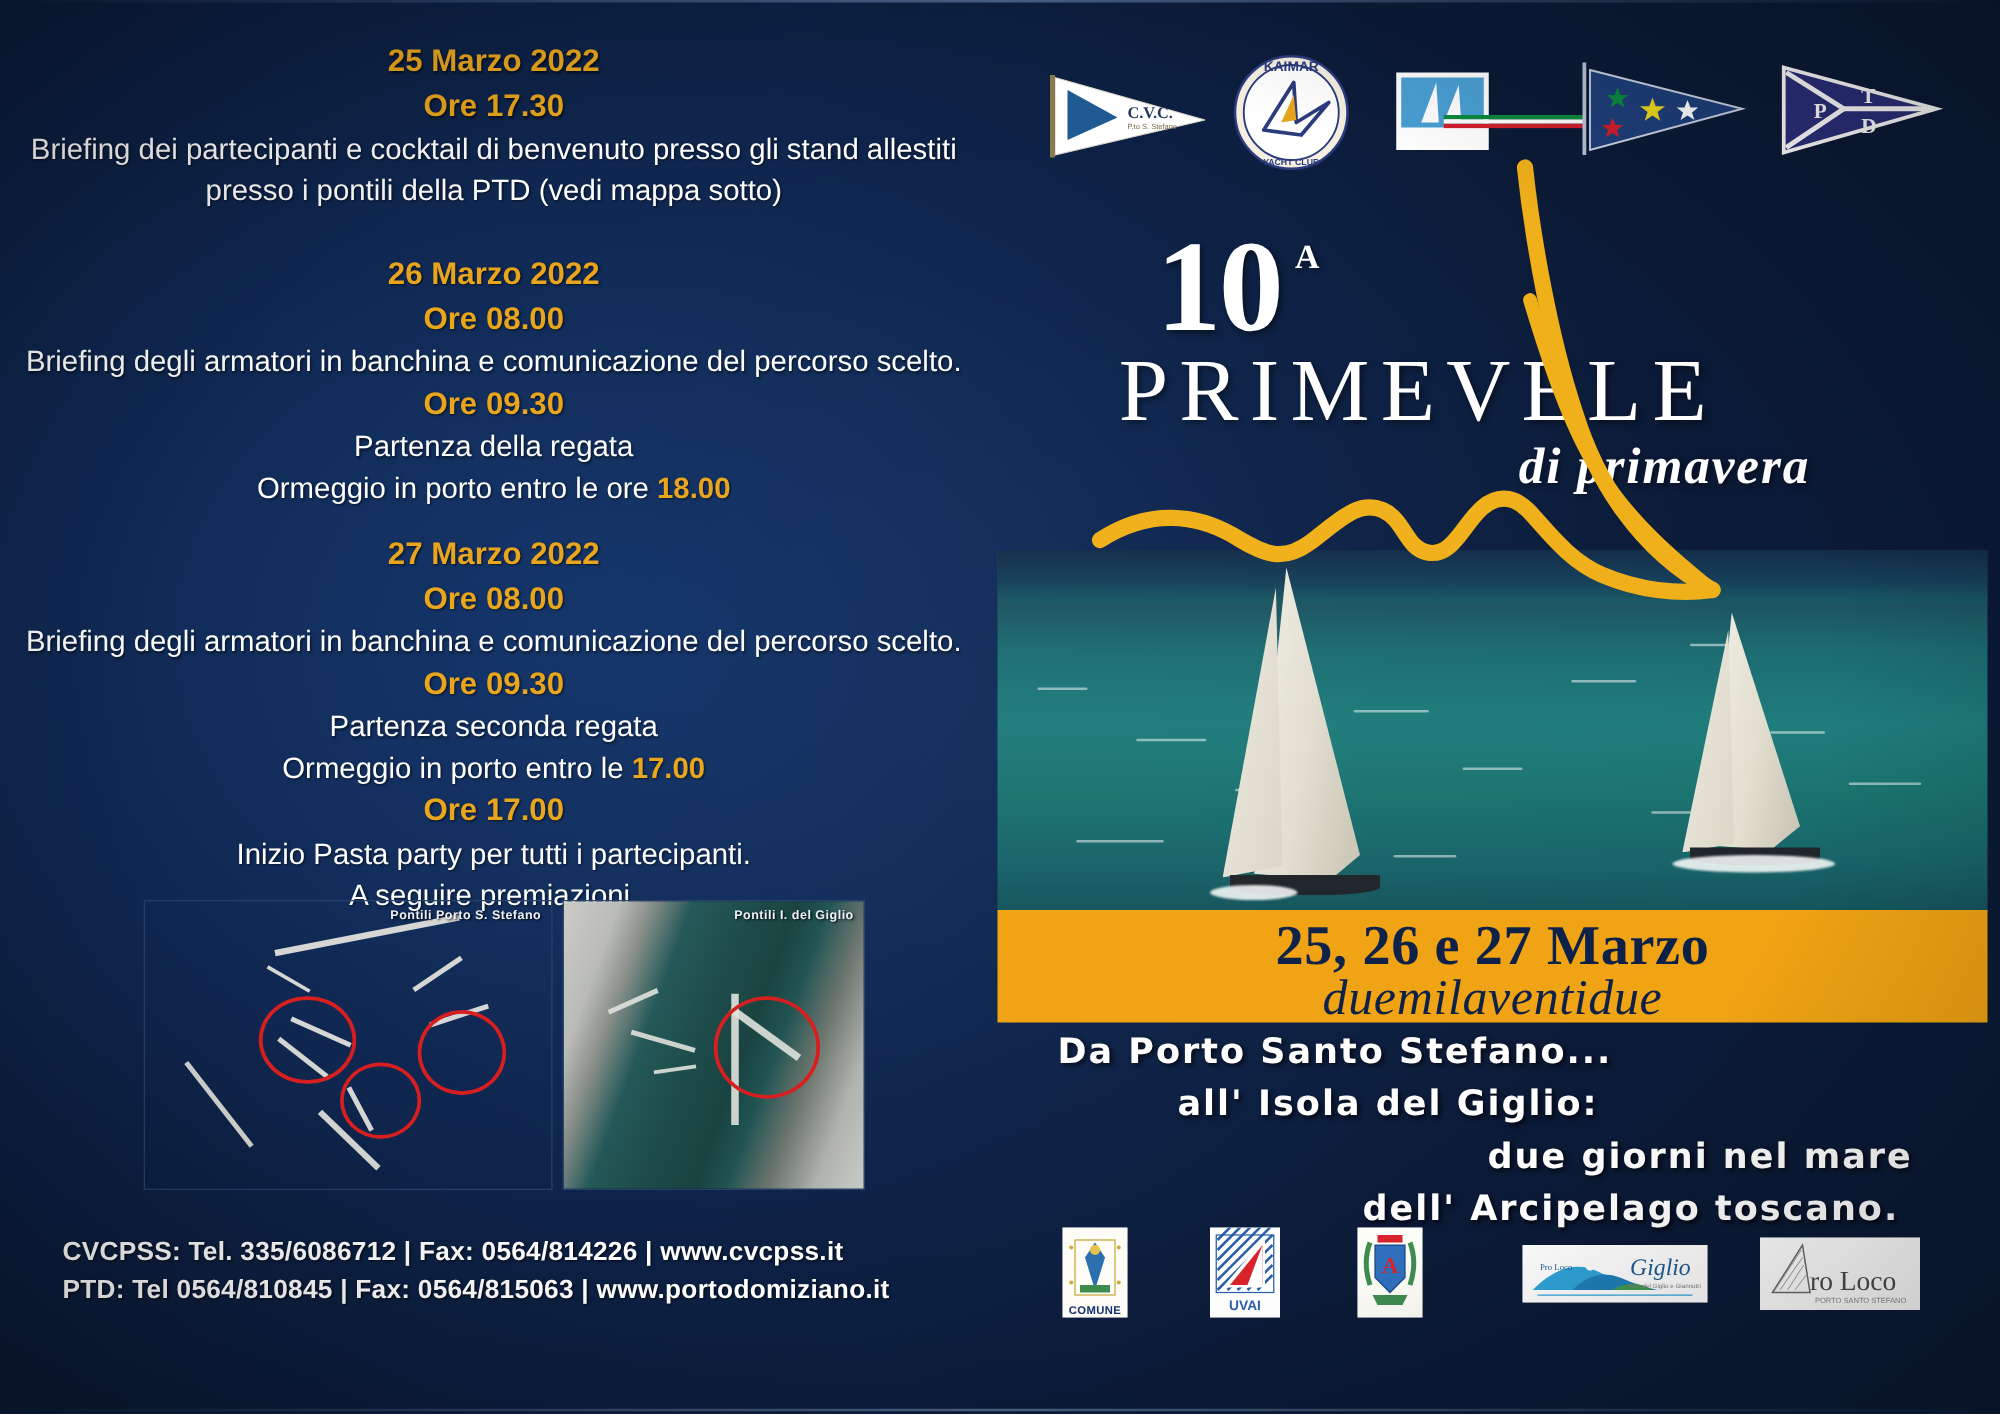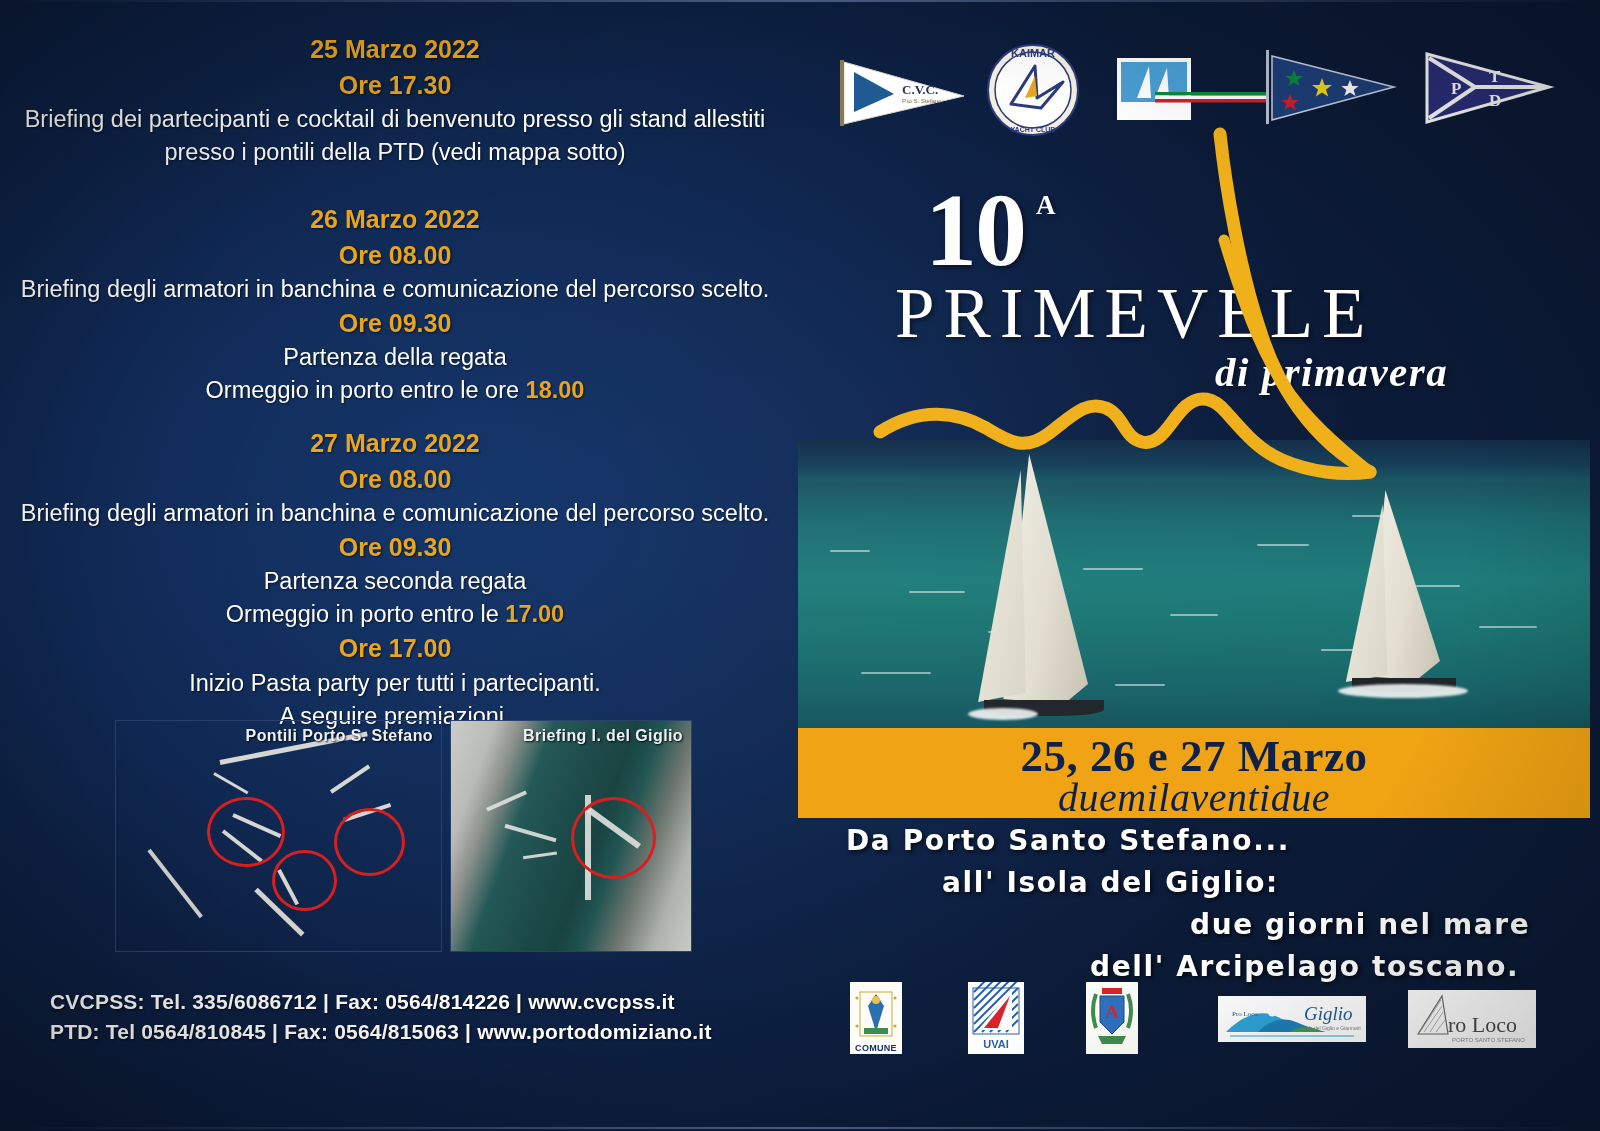--- a/index.html
+++ b/index.html
@@ -79,21 +79,21 @@
   .map-photo {
     position: absolute;
     border: 1px solid #29406b;
     overflow: hidden;
   }
   .map-caption {
     position: absolute;
     top: 6px;
     right: 8px;
     color: #eef2f8;
-    font-size: 16px;
+    font-size: 10px;
     font-weight: bold;
     letter-spacing: 0.4px;
     text-shadow: 1px 1px 2px rgba(0,0,0,0.9);
     z-index: 5;
     white-space: nowrap;
   }
   .ring {
     position: absolute;
     border: 3px solid #d81f1f;
     border-radius: 50%;
@@ -395,21 +395,21 @@
     </div>
 
     <div class="map-photo" style="left:450px; top:720px; width:240px; height:230px;">
       <div id="map-giglio-img">
         <div class="pier" style="left:56%; top:32%; width:6px; height:46%;"></div>
         <div class="pier" style="left:56%; top:36%; width:28%; height:6px; transform:rotate(36deg); transform-origin:left center;"></div>
         <div class="pier" style="left:22%; top:48%; width:22%; height:4px; transform:rotate(16deg);"></div>
         <div class="pier" style="left:30%; top:58%; width:14%; height:3px; transform:rotate(-8deg);"></div>
         <div class="pier" style="left:14%; top:34%; width:18%; height:4px; transform:rotate(-24deg);"></div>
       </div>
-      <div class="map-caption">Briefing I. del Giglio</div>
+      <div class="map-caption">Pontili I. del Giglio</div>
       <div class="ring" style="left:50%; top:33%; width:33%; height:33%;"></div>
     </div>
 
     <div class="contact-line" style="top:990px;">CVCPSS: Tel. 335/6086712 | Fax: 0564/814226 | www.cvcpss.it</div>
     <div class="contact-line" style="top:1020px;">PTD: Tel 0564/810845 | Fax: 0564/815063 | www.portodomiziano.it</div>
   </div>
 
   <div id="right-col">
 
     <div class="logo-slot" style="left:42px; top:50px; width:140px; height:80px;">

